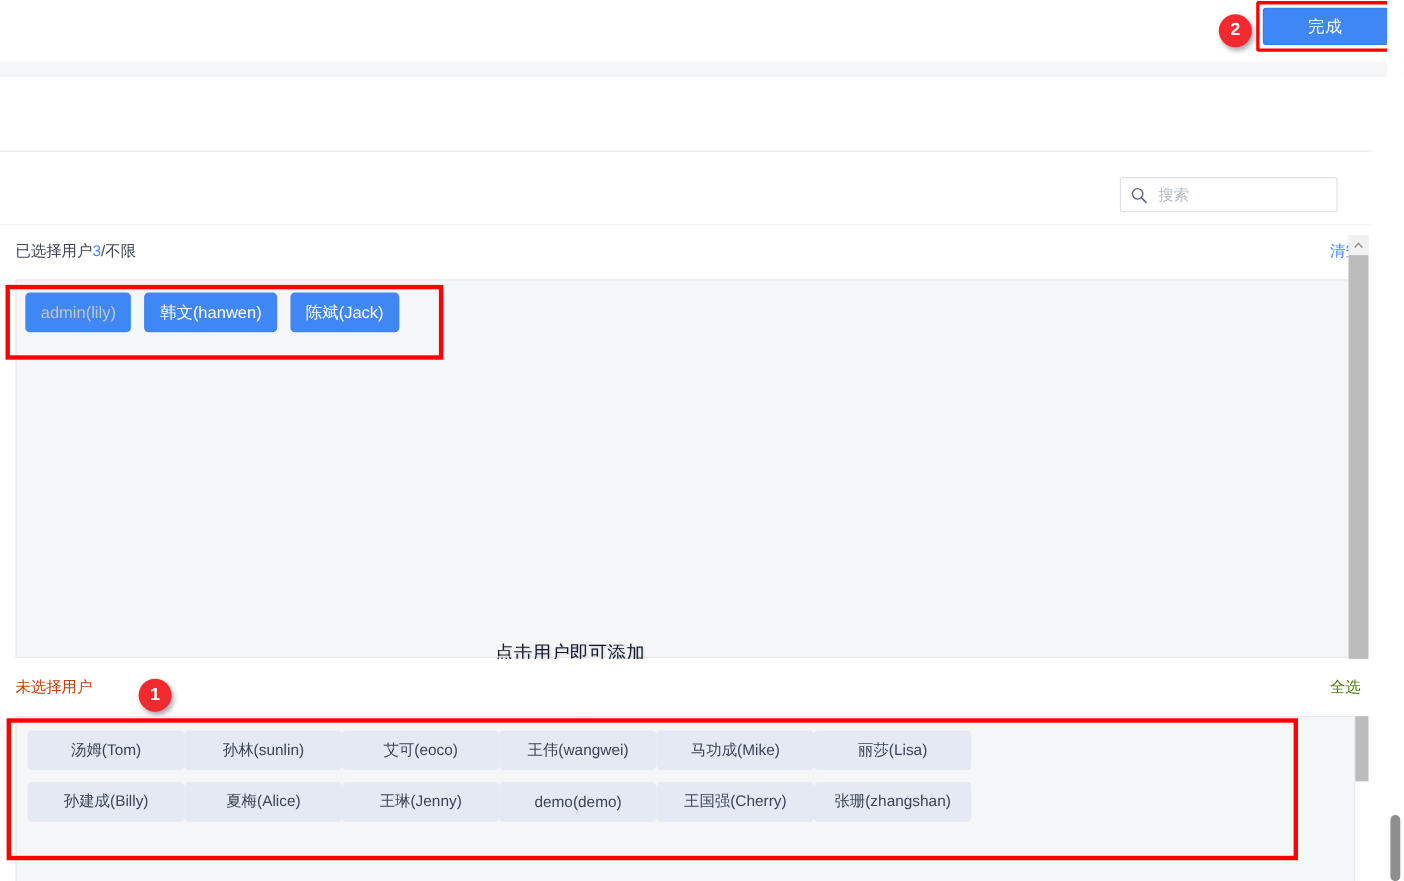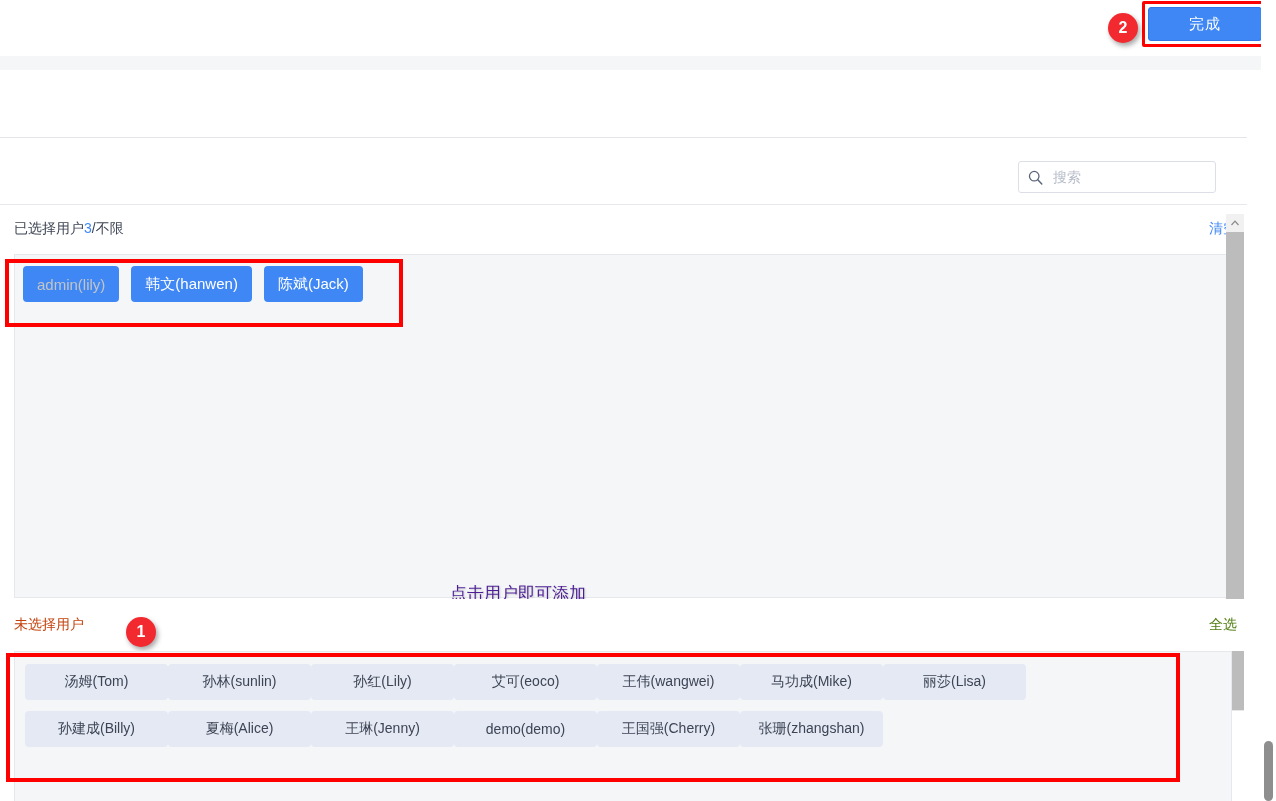--- a/index.html
+++ b/index.html
@@ -199,21 +199,21 @@
   .unsel-hl {
     position: absolute; left: 6px; top: 653px;
     width: 1174px; height: 129px;
     border: 4px solid #ff0000;
     pointer-events: none;
   }
 
   
   .anno-text {
     position: absolute; left: 450px; top: 582px;
-    font-size: 17px; color: #4c1d95;
+    font-size: 17px; color: #0f172a;
     text-shadow: 1px 1px 2px rgba(0,0,0,.18);
     user-select: none;
   }
   .anno-arrow { position: absolute; left: 516px; top: 607px; }
 </style>
 </head>
 <body>
 
 <div id="root">
 
@@ -278,23 +278,20 @@
   <div class="unsel-body">
     <div class="grid">
         <div class="grid-row">
           <div class="chip-cell">
             <div class="chip-un">汤姆(Tom)</div>
           </div>
           <div class="chip-cell">
             <div class="chip-un">孙林(sunlin)</div>
           </div>
           <div class="chip-cell">
-            <div class="chip-un">孙红(Lily)</div>
-          </div>
-          <div class="chip-cell">
             <div class="chip-un">艾可(eoco)</div>
           </div>
           <div class="chip-cell">
             <div class="chip-un">王伟(wangwei)</div>
           </div>
           <div class="chip-cell">
             <div class="chip-un">马功成(Mike)</div>
           </div>
           <div class="chip-cell">
             <div class="chip-un">丽莎(Lisa)</div>

